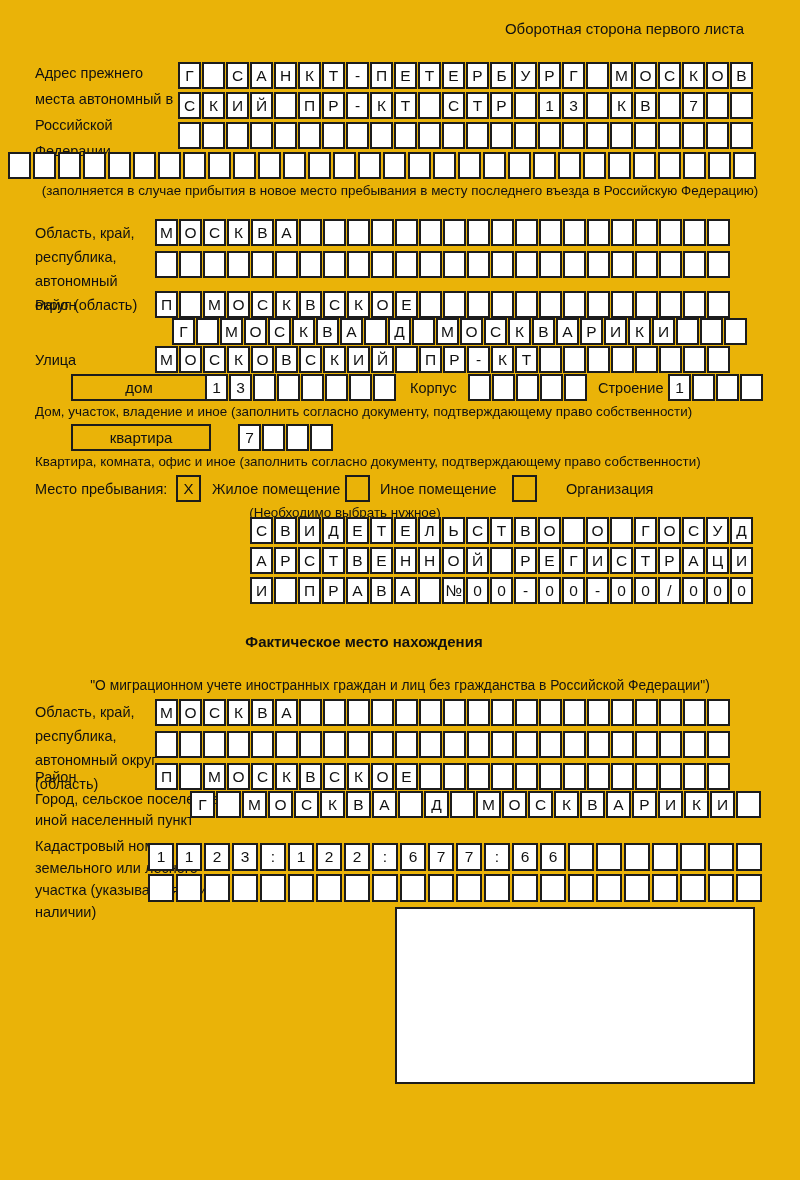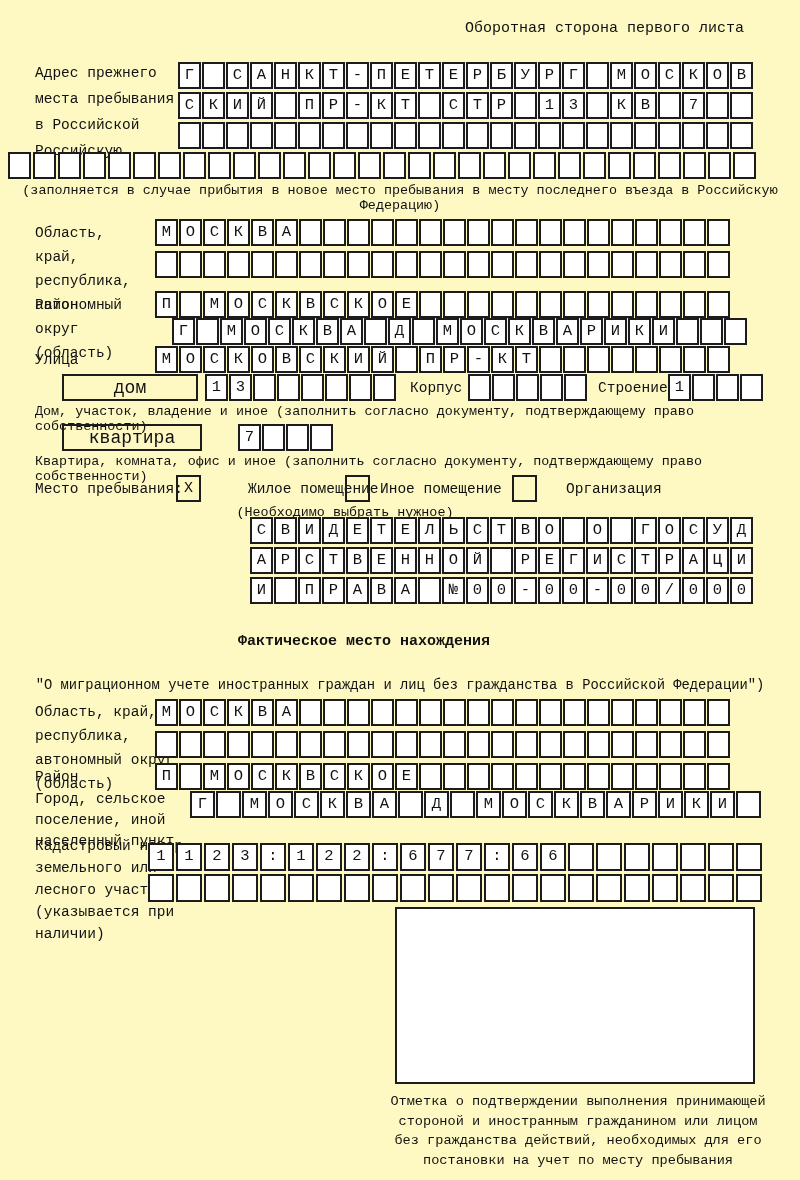--- a/index.html
+++ b/index.html
@@ -1,44 +1,44 @@
 <!DOCTYPE html>
 <html lang="ru"><head>
 <meta charset="utf-8">
 <style>
   html,body{margin:0;padding:0;background:#888;}
-  #page{position:relative;width:800px;height:1180px;background:#fef9c3;
-        font-family:Liberation Mono, monospace;color:#111;overflow:hidden;}
+  #page{position:relative;width:800px;height:1180px;background:#eab308;
+        font-family:Liberation Sans, sans-serif;color:#111;overflow:hidden;}
   .abs{position:absolute;}
   .lbl{font-size:14.5px;line-height:26px;}
   .lbl-tight{font-size:14.5px;line-height:21px;}
   .cap{font-size:13.4px;}
   .center{text-align:center;}
   .bold{font-weight:bold;}
   .cells{display:flex;gap:1px;}
   .cells.g2{gap:2px;}
   .cell{box-sizing:border-box;flex:0 0 auto;width:23px;height:27px;border:2px solid #1c1c1c;
         background:#fff;display:flex;align-items:center;justify-content:center;
         font-size:15.5px;line-height:1;}
   .w25 .cell{width:25px;}
   .w26 .cell{width:26px;height:28px;}
   .widebox{box-sizing:border-box;height:27px;border:2px solid #1c1c1c;display:flex;
-           align-items:center;justify-content:center;font-size:18px;}
+           align-items:center;justify-content:center;font-size:15px;margin-left:9px;}
   .ckbox{box-sizing:border-box;width:25px;height:27px;border:2px solid #1c1c1c;display:flex;
          align-items:center;justify-content:center;font-size:15px;}
   .bigrect{box-sizing:border-box;border:2px solid #1c1c1c;background:#fff;}
 </style>
 </head>
 <body>
 
 <div id="page">
 
   <div class="abs" style="top:20px;right:56px;font-size:15px;">Оборотная сторона первого листа</div>
 
-  <div class="abs lbl" style="left:35px;top:60px;width:148px;">Адрес прежнего места пребывания в Российской Российскую</div>
+  <div class="abs lbl" style="left:35px;top:60px;width:148px;">Адрес прежнего места автономный в Российской Федерации</div>
 
   <div class="abs cells" style="left:178px;top:62px;">
       <span class="cell">Г</span>
       <span class="cell"></span>
       <span class="cell">С</span>
       <span class="cell">А</span>
       <span class="cell">Н</span>
       <span class="cell">К</span>
       <span class="cell">Т</span>
       <span class="cell">-</span>
@@ -318,21 +318,21 @@
       <span class="cell">7</span>
       <span class="cell"></span>
       <span class="cell"></span>
       <span class="cell"></span>
     </div>
 
   <div class="abs cap" style="left:35px;top:454px;">Квартира, комната, офис и иное (заполнить согласно документу, подтверждающему право собственности)</div>
 
   <div class="abs lbl" style="left:35px;top:476px;">Место пребывания:</div>
   <div class="abs ckbox" style="left:176px;top:475px;">X</div>
-  <div class="abs lbl" style="left:212px;top:476px;margin-left:36px;">Жилое помещение</div>
+  <div class="abs lbl" style="left:212px;top:476px;">Жилое помещение</div>
   <div class="abs ckbox" style="left:345px;top:475px;"></div>
   <div class="abs lbl" style="left:380px;top:476px;">Иное помещение</div>
   <div class="abs ckbox" style="left:512px;top:475px;"></div>
   <div class="abs lbl" style="left:566px;top:476px;">Организация</div>
   <div class="abs cap center" style="left:235px;top:505px;width:220px;">(Необходимо выбрать нужное)</div>
 
   <div class="abs cells" style="left:250px;top:517px;">
       <span class="cell">С</span>
       <span class="cell">В</span>
       <span class="cell">И</span>
@@ -557,15 +557,14 @@
       <span class="cell"></span>
       <span class="cell"></span>
       <span class="cell"></span>
       <span class="cell"></span>
       <span class="cell"></span>
       <span class="cell"></span>
       <span class="cell"></span>
     </div>
 
   <div class="abs bigrect" style="left:395px;top:907px;width:360px;height:177px;"></div>
-  <div class="abs cap center" style="left:390px;top:1092px;width:376px;line-height:19.5px;font-size:13.6px;">Отметка о подтверждении выполнения принимающей стороной и иностранным гражданином или лицом без гражданства действий, необходимых для его постановки на учет по месту пребывания</div>
 
 </div>
 
 </body></html>

